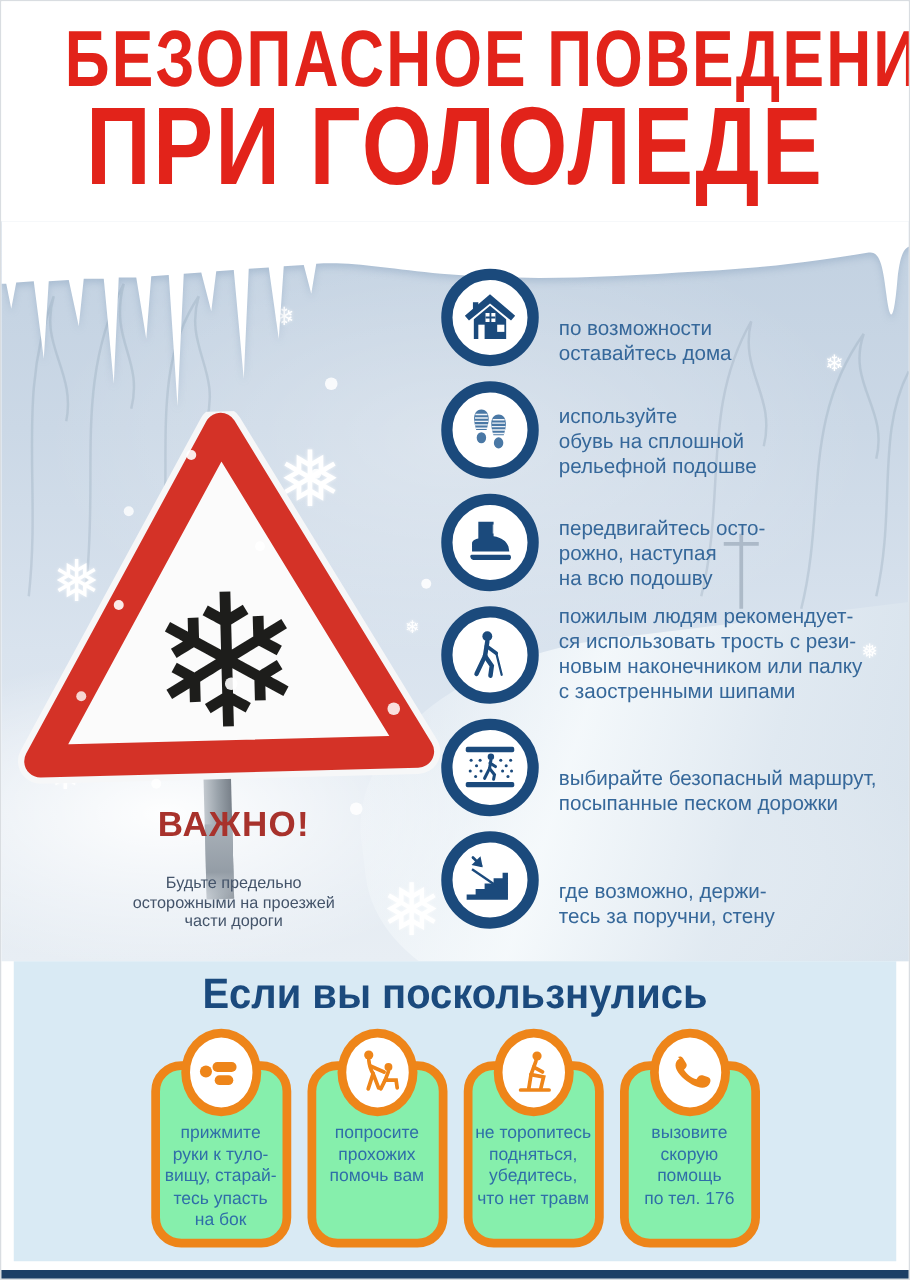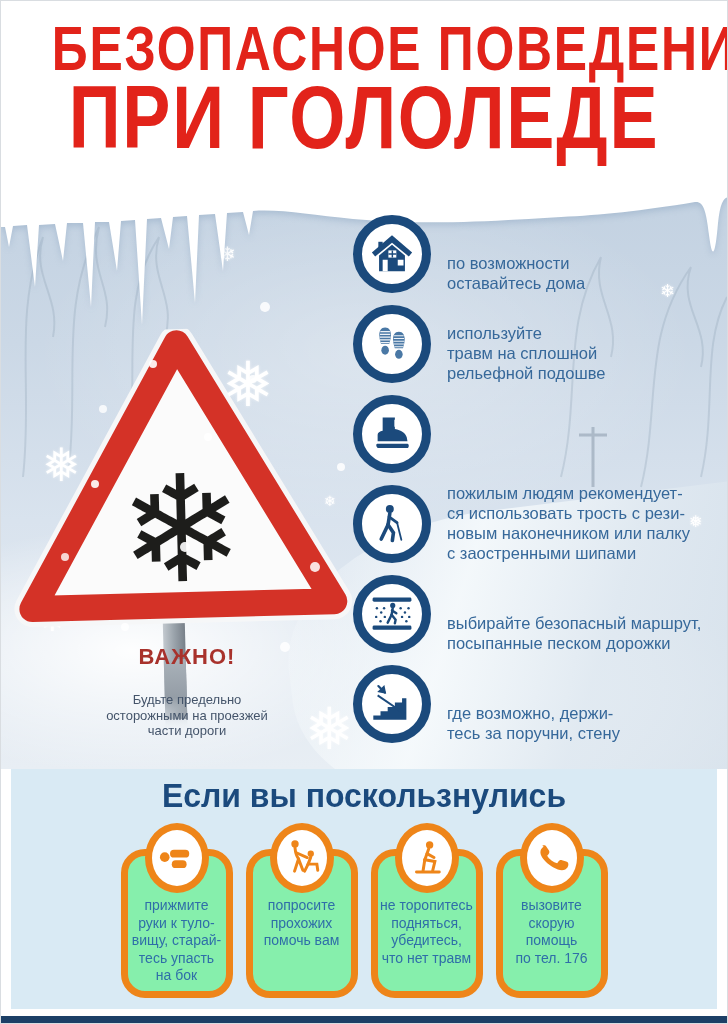--- a/index.html
+++ b/index.html
@@ -35,21 +35,21 @@
       92px 305px 0 2px rgba(255,255,255,.9),312px 388px 0 3px rgba(255,255,255,.85),
       205px 258px 0 2px rgba(255,255,255,.9),62px 378px 0 2px rgba(255,255,255,.8),
       282px 468px 0 3px rgba(255,255,255,.85),122px 448px 0 2px rgba(255,255,255,.85),
       338px 288px 0 2px rgba(255,255,255,.85),182px 368px 0 3px rgba(255,255,255,.9),
       250px 200px 0 2px rgba(255,255,255,.85),100px 230px 0 2px rgba(255,255,255,.8);}
 
   .sign{position:absolute;left:10px;top:152px;width:350px;height:450px;z-index:4;
         transform:rotate(-1.5deg);}
 
   .important{position:absolute;left:16px;top:467px;width:340px;text-align:center;z-index:5;}
-  .important-h{font-size:22px;font-weight:bold;color:#a8322c;letter-spacing:1px;}
+  .important-h{font-size:28px;font-weight:bold;color:#a8322c;letter-spacing:1px;}
   .important-b{margin-top:22px;font-size:13px;line-height:1.2;color:#44546a;white-space:pre-line;}
 
   
   .tip{position:absolute;left:352px;width:372px;height:78px;display:flex;align-items:flex-end;
        gap:16px;z-index:5;}
   .tip-circle{width:78px;height:78px;box-sizing:border-box;border:9px solid #1b4a7c;
       border-radius:50%;background:#fff;flex:0 0 auto;display:flex;align-items:center;
       justify-content:center;}
   .tip-text{font-size:16.5px;line-height:1.22;color:#36689a;white-space:pre-line;}
 
@@ -176,34 +176,37 @@
             <path d="M42 14 c6 0 8.5 5 8.5 11 0 5 -1.5 9 -2.5 13 h-12 c-1 -4 -2.5 -8 -2.5 -13 0 -6 2.5 -11 8.5 -11 z"></path>
             <ellipse cx="42" cy="47" rx="5.5" ry="6.5"></ellipse>
           </g>
           <g stroke="#fff" stroke-width="1.6" opacity=".9">
             <path d="M15 14 H29 M14.5 18 H29.5 M14 22 H30 M14.5 26 H29.5 M15.5 30 H28.5"></path>
             <path d="M35 20 H49 M34.5 24 H49.5 M34 28 H50 M34.5 32 H49.5 M35.5 36 H48.5"></path>
           </g>
         </svg>
       </span>
       <div class="tip-text">используйте
-травм на сплошной
+обувь на сплошной
 рельефной подошве</div>
     </div>
 
     <div class="tip" style="top:218px">
       <span class="tip-circle">
         <svg width="46" height="46" viewBox="0 0 64 64">
           <g fill="#1b4a7c">
             <path d="M19 9 h17 v16 c9 1.5 14.5 5.5 16.5 11.5 l1 5.5 H12 v-9 c0 -3 3 -4.5 7 -5.5 z"></path>
             <path d="M11.5 45.5 h42 c2.5 0 2.5 6 -.5 6 H13.5 c-3.5 0 -4.5 -6 -2 -6 z"></path>
           </g>
           <path d="M36 12 v10" stroke="#fff" stroke-width="2" opacity=".7"></path>
         </svg>
       </span>
+      <div class="tip-text">передвигайтесь осто-
+рожно, наступая
+на всю подошву</div>
     </div>
 
     <div class="tip" style="top:308px">
       <span class="tip-circle">
         <svg width="46" height="46" viewBox="0 0 64 64">
           <circle cx="29" cy="11" r="5.5" fill="#1b4a7c"></circle>
           <g stroke="#1b4a7c" fill="none" stroke-linecap="round">
             <path d="M29 17 L26.5 33" stroke-width="5"></path>
             <path d="M28 22 L39 30" stroke-width="4"></path>
             <path d="M39 30 L45 54" stroke-width="2.5"></path>

